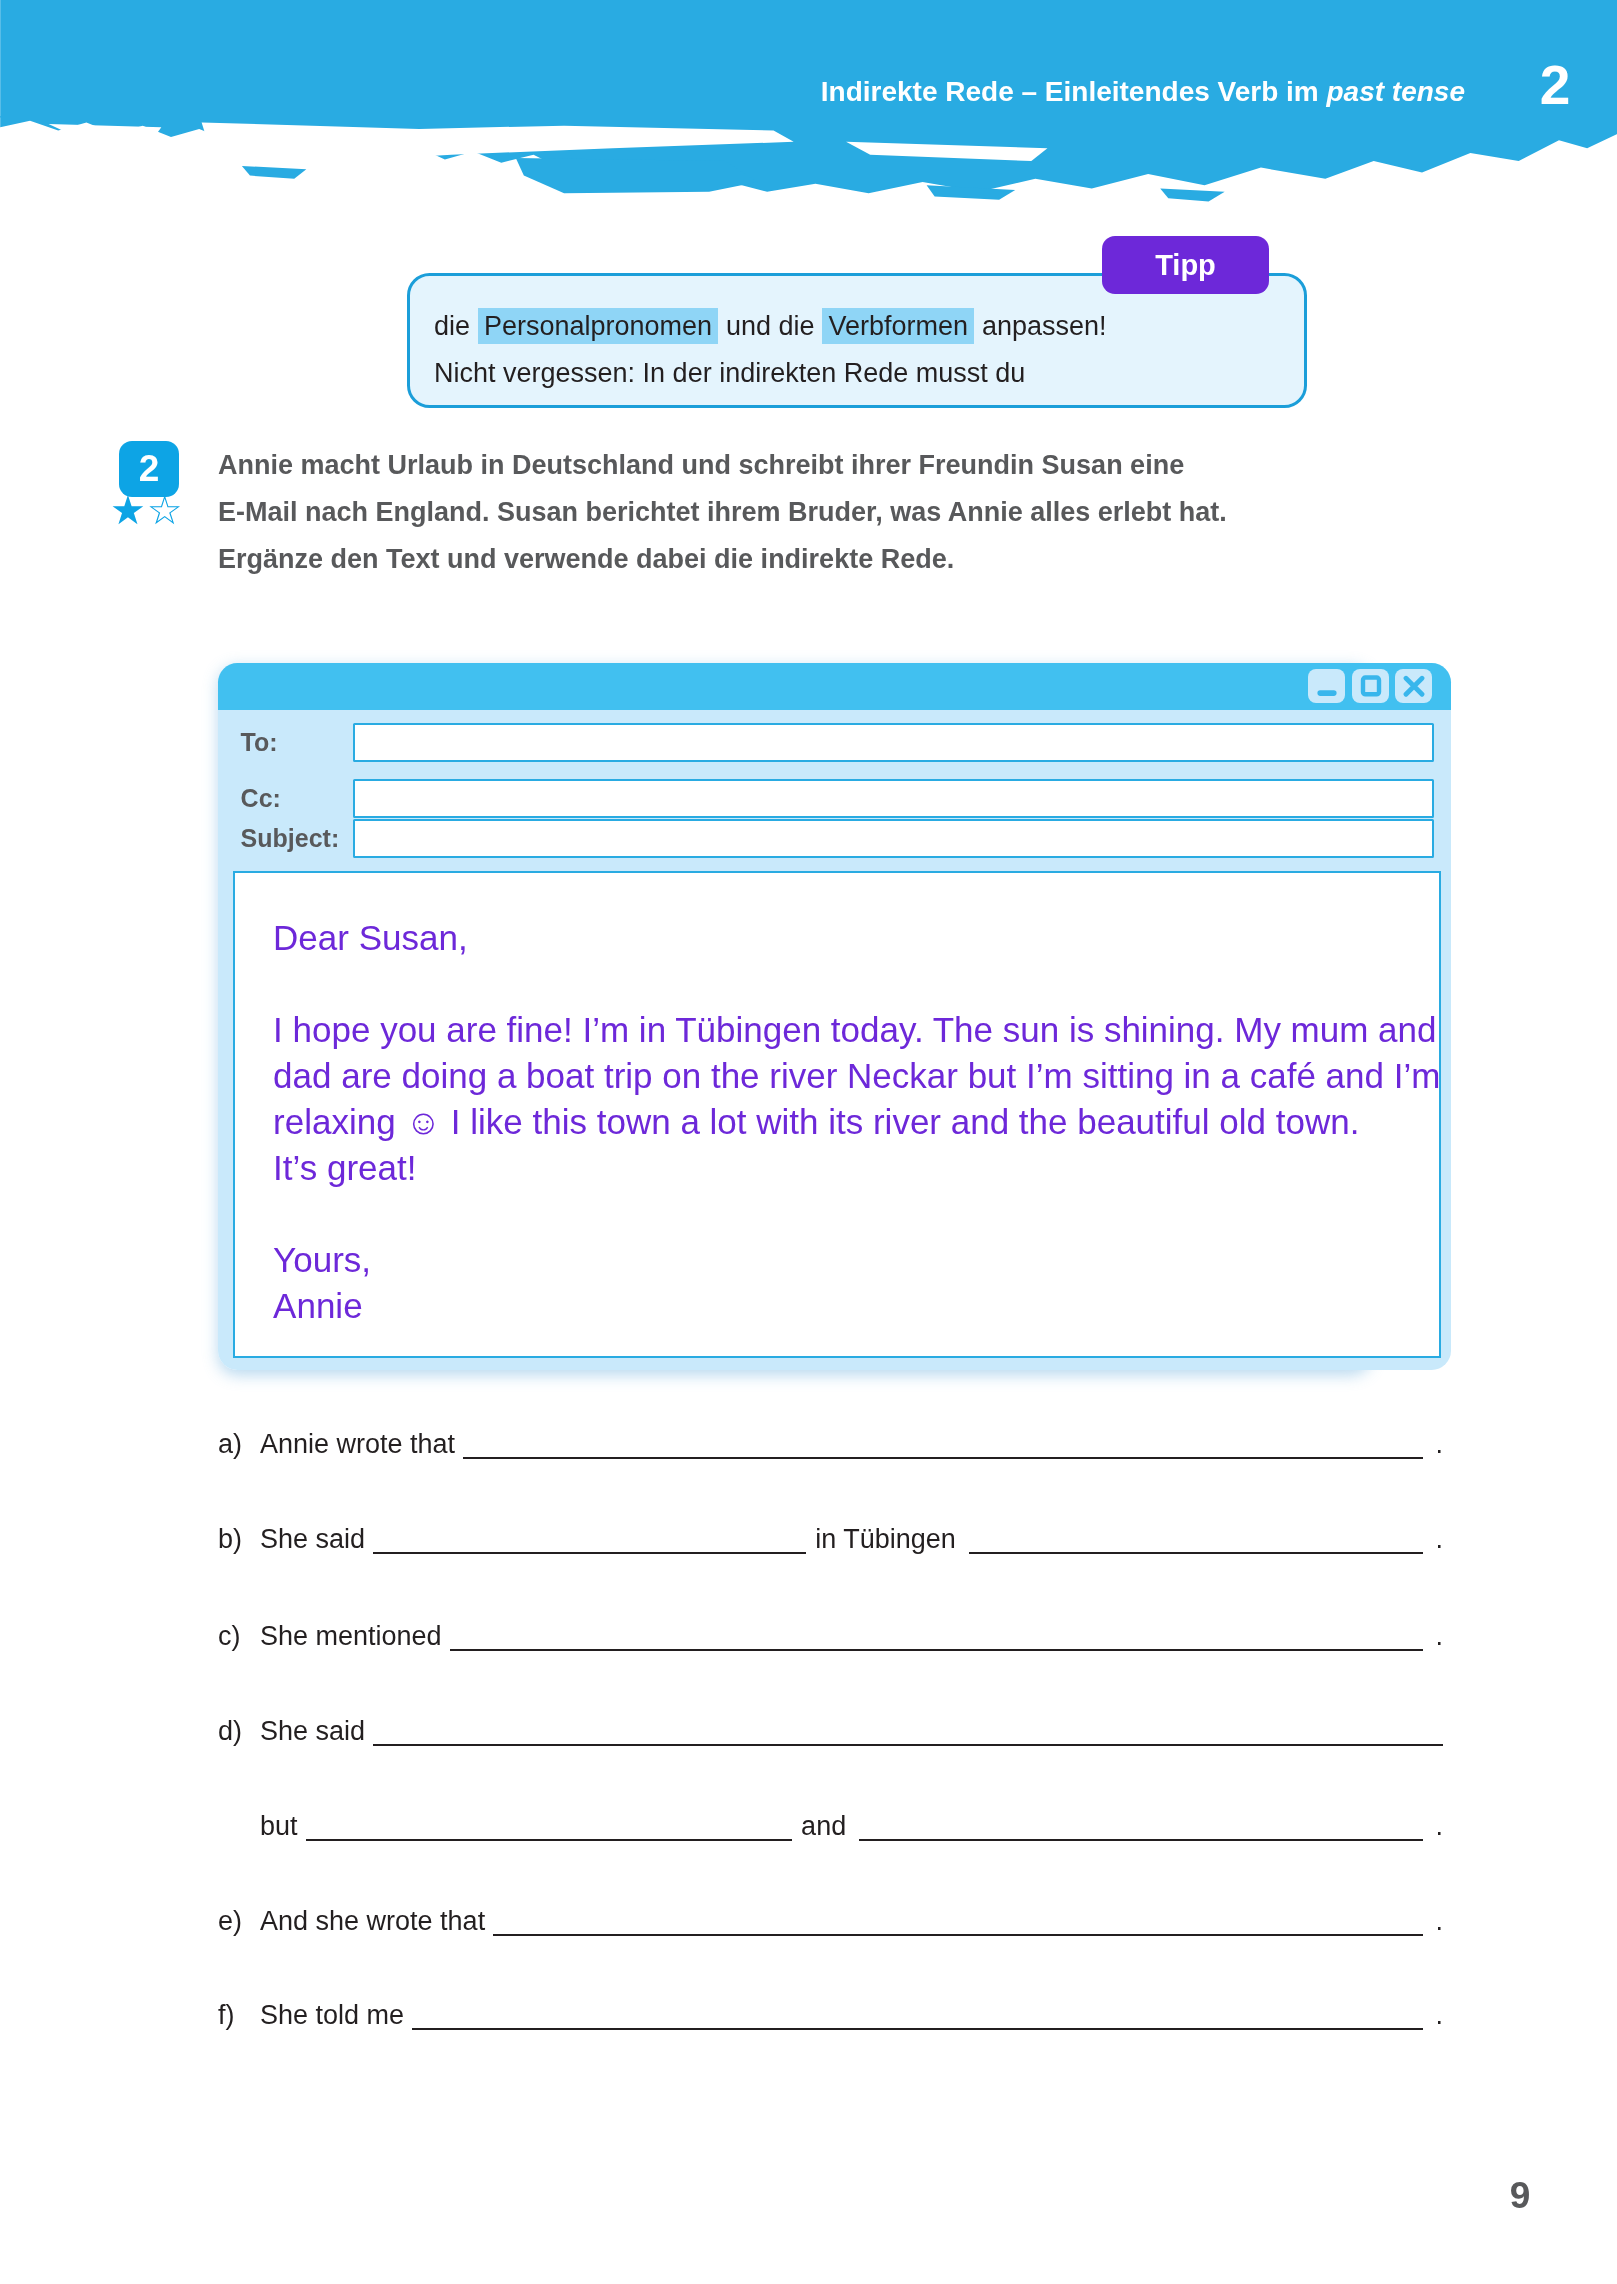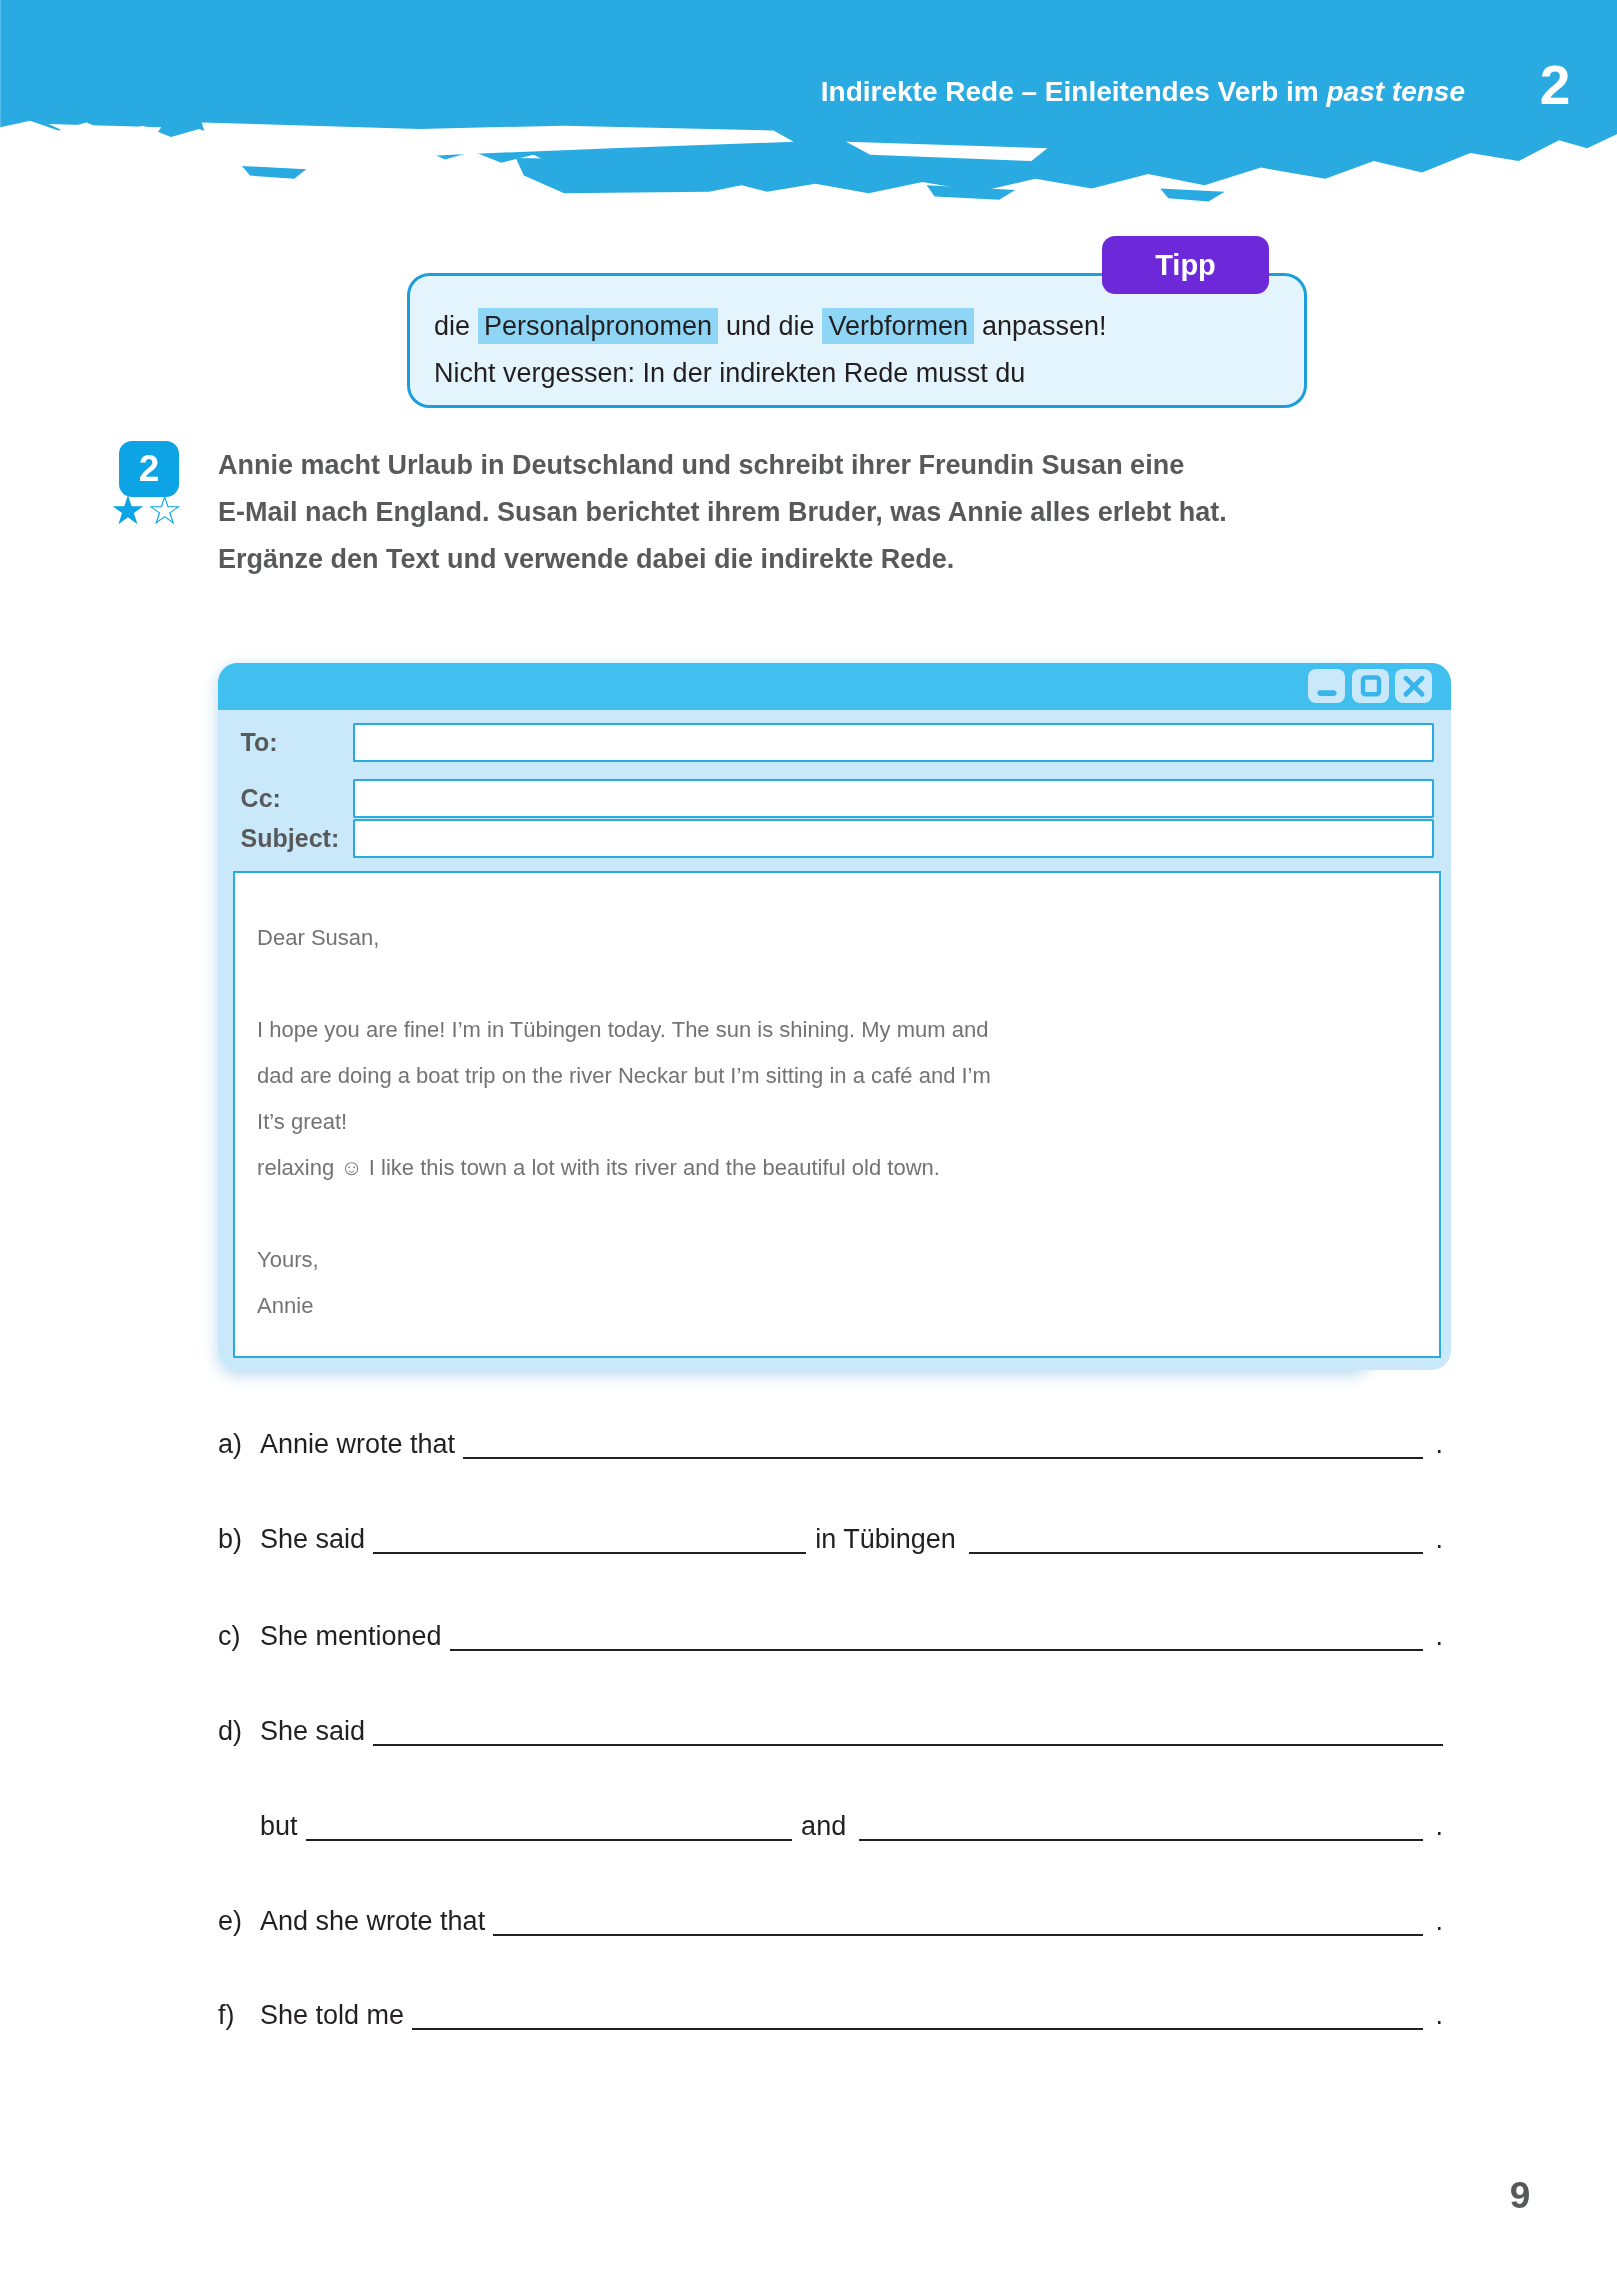--- a/index.html
+++ b/index.html
@@ -85,21 +85,21 @@
     border-radius:1.6px; font-size:23.4px; padding:0 9.7px;
     font-family:"Liberation Sans", sans-serif; color:#231F20; outline:none;
   }
   .row-to  { top:60px; }  .row-cc  { top:116px; } .row-sub { top:156px; }
 
   .mail-content {
     position:absolute; left:14.5px; top:208px; width:1208px; height:487px;
     box-sizing:border-box; background:#ffffff; border:2.4px solid #29ABE2;
     padding:42px 32px 0 22.6px;
   }
-  .mail-line { height:46px; line-height:46px; font-size:22px; color:#737373; white-space:nowrap; }
+  .mail-line { height:46px; line-height:46px; font-size:35px; color:#6d28d9; white-space:nowrap;margin-left:16px; }
 
   
   .task-row {
     position:absolute; left:218px; width:1225px; height:35px;
     display:flex; align-items:flex-end; font-size:27px; color:#231F20;
     line-height:35px; white-space:nowrap;
   }
   .task-letter { width:42px; flex:none; }
   .task-text   { flex:none; }
   .task-mid    { flex:none; margin:0 4.8px; }
@@ -185,22 +185,22 @@
   <div class="mail-label row-cc">Cc:</div>
   <input class="mail-input row-cc" type="text" value="" style="">
   <div class="mail-label row-sub">Subject:</div>
   <input class="mail-input row-sub" type="text" value="" style="">
 
   <div class="mail-content">
     <div class="mail-line">Dear Susan,</div>
     <div class="mail-line"></div>
     <div class="mail-line">I hope you are fine! I’m in Tübingen today. The sun is shining. My mum and</div>
     <div class="mail-line">dad are doing a boat trip on the river Neckar but I’m sitting in a café and I’m</div>
+    <div class="mail-line">relaxing ☺ I like this town a lot with its river and the beautiful old town.</div>
     <div class="mail-line">It’s great!</div>
-    <div class="mail-line">relaxing ☺ I like this town a lot with its river and the beautiful old town.</div>
     <div class="mail-line"></div>
     <div class="mail-line">Yours,</div>
     <div class="mail-line">Annie</div>
   </div>
 </div>
 
 <div class="task-row row-a">
   <span class="task-letter">a)</span>
   <span class="task-text">Annie wrote that</span>
   <span class="blank"></span>

